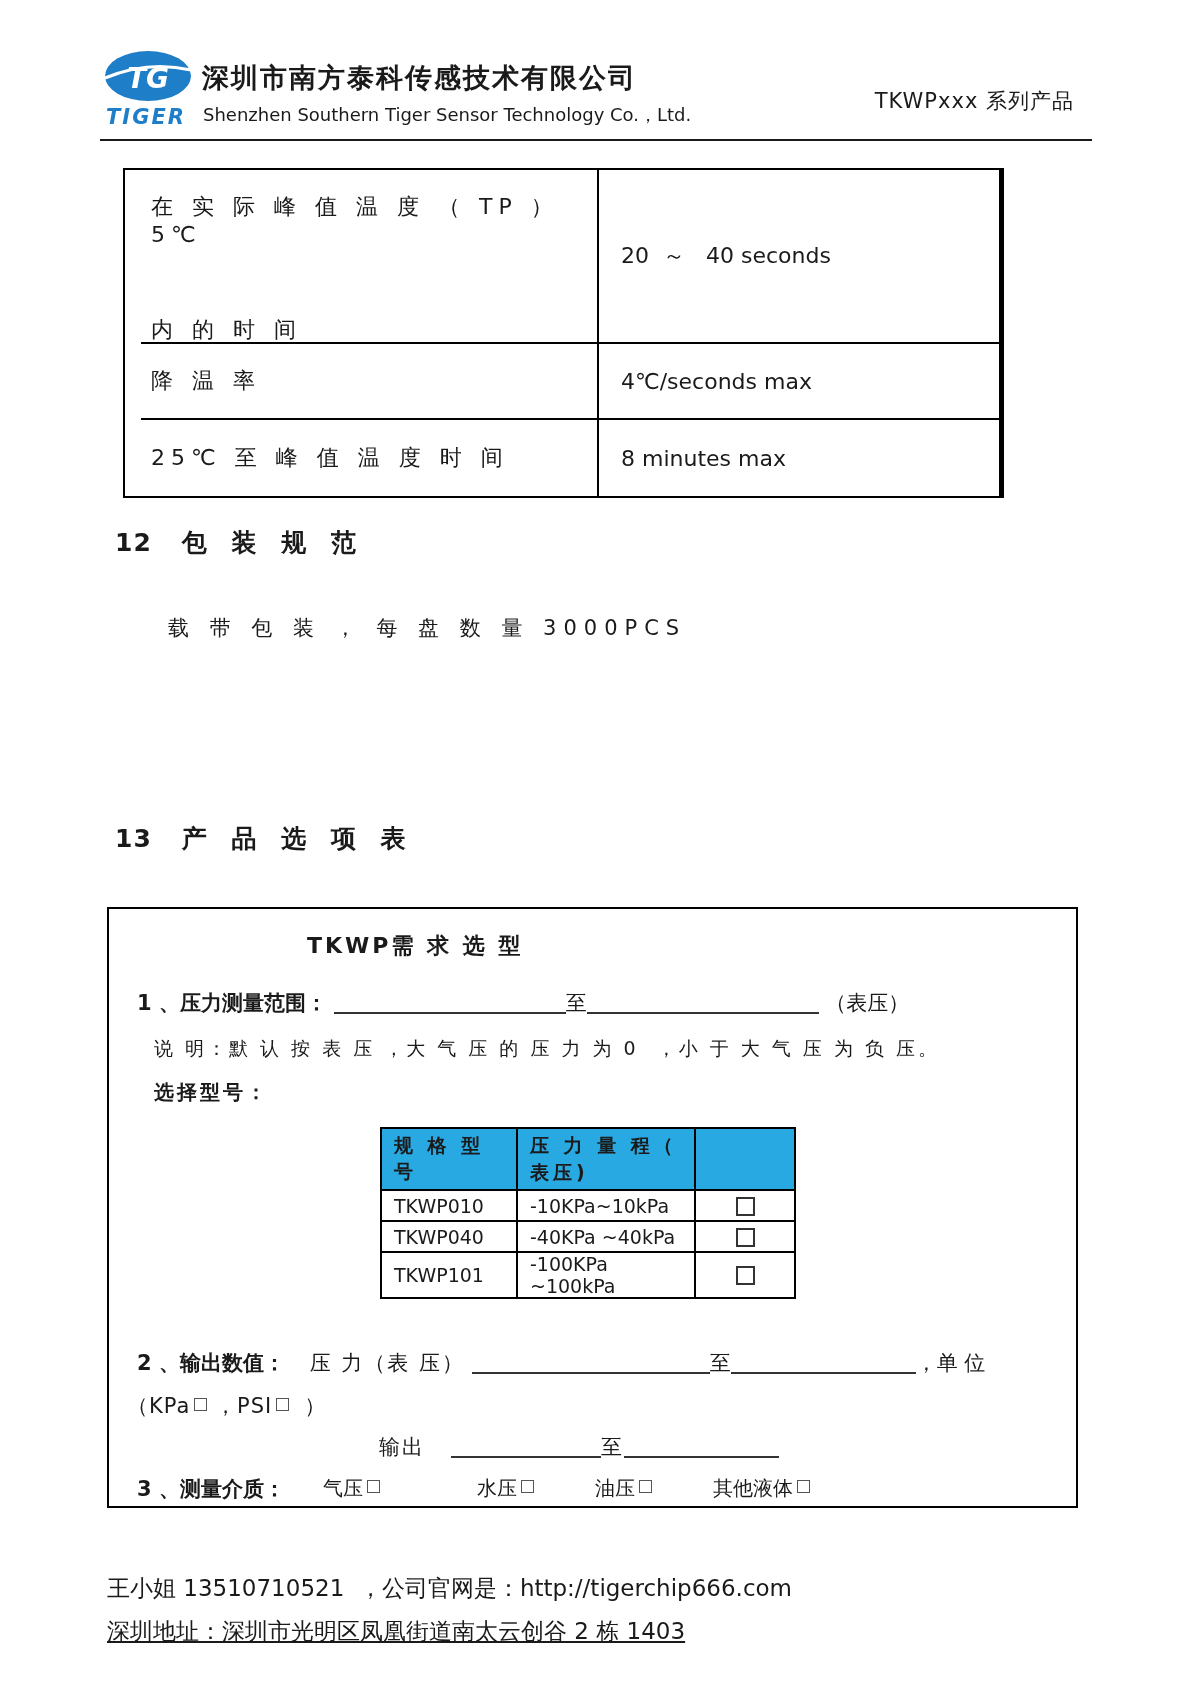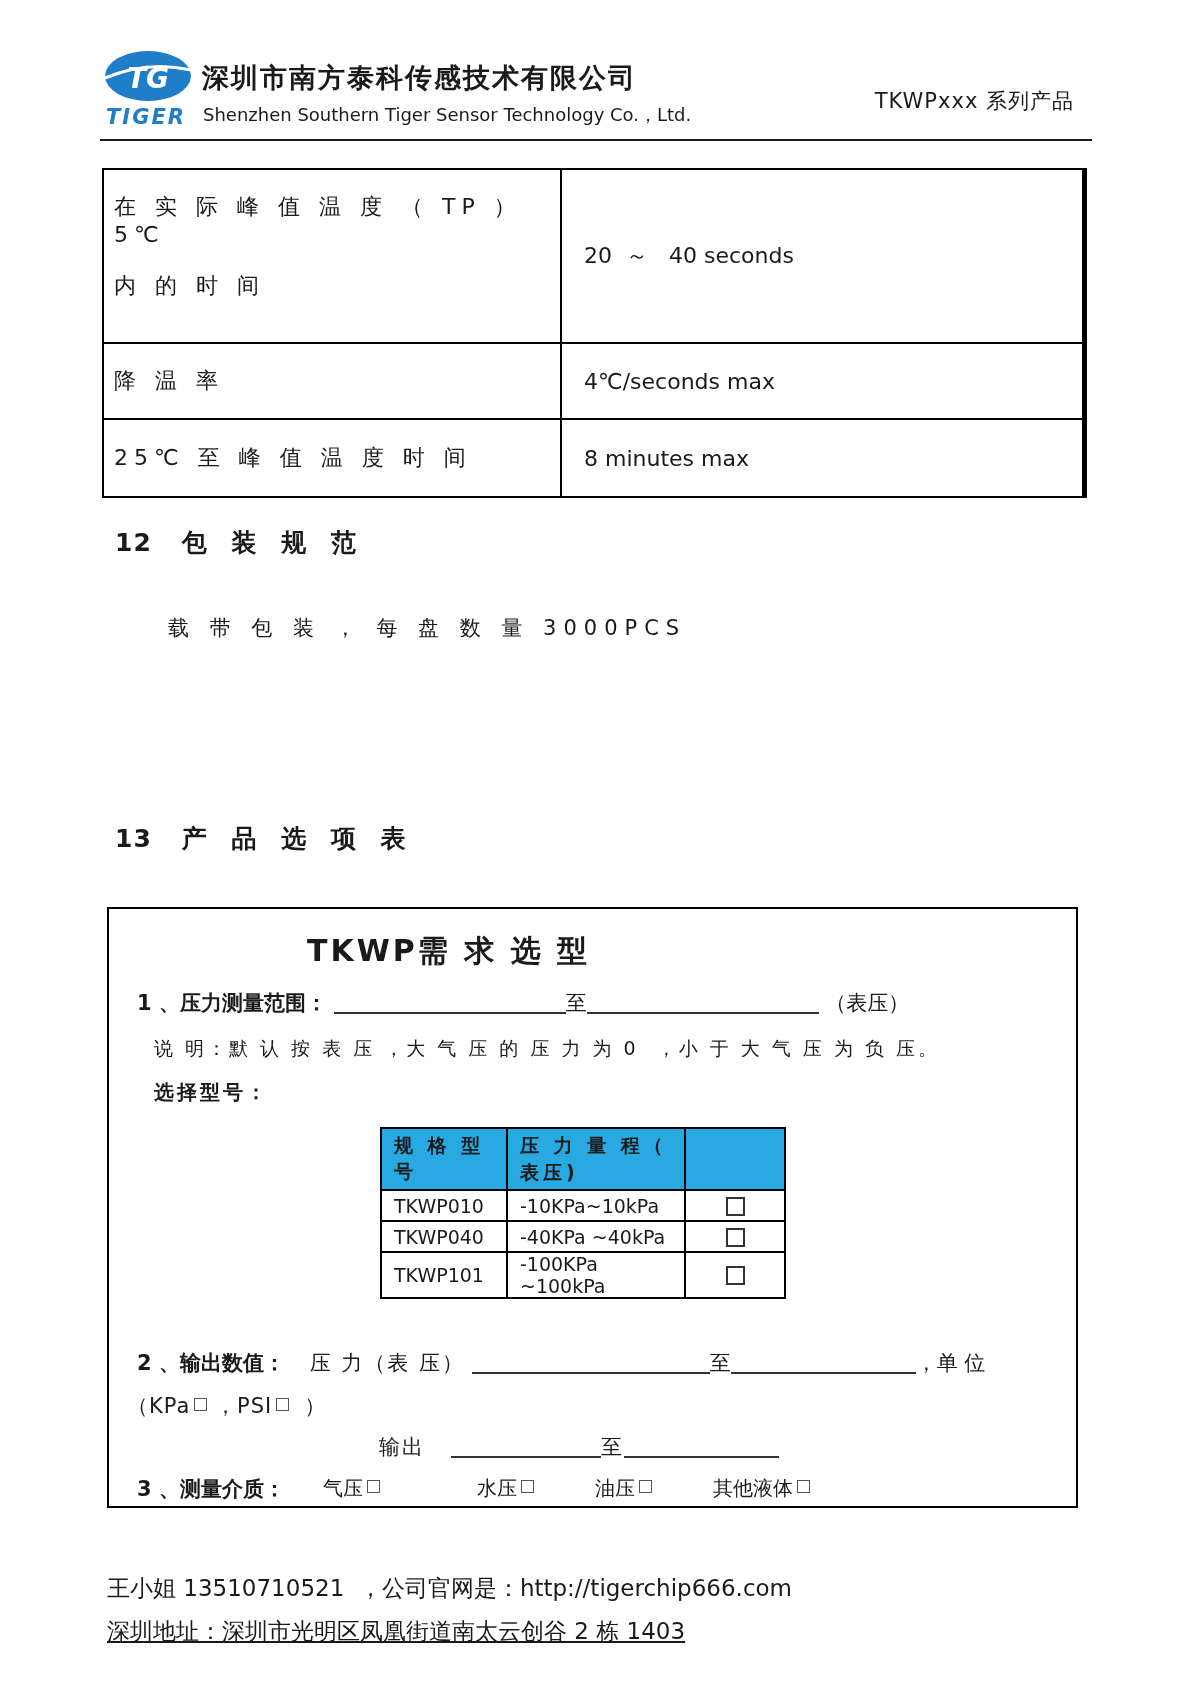--- a/index.html
+++ b/index.html
@@ -8,56 +8,56 @@
   .t { white-space:pre-wrap; }
 
   
   .logo { position:absolute; left:98px; top:50px; }
   .company-cn { position:absolute; left:202px; top:60px; font-size:27px; font-weight:bold; letter-spacing:2px; }
   .company-en { position:absolute; left:203px; top:103px; font-size:18px; letter-spacing:0; }
   .product-series { position:absolute; top:87px; right:116px; font-size:21px; letter-spacing:1px; }
   .header-rule { position:absolute; left:100px; top:139px; width:992px; height:2px; background:#1a1a1a; }
 
   
-  .spec-table { position:absolute; left:102px; top:168px; width:985px; border:2px solid #000; border-right-width:5px; }
+  .spec-table { position:absolute; left:123px; top:168px; width:881px; border:2px solid #000; border-right-width:5px;padding-left:16px; }
   .spec-row { display:flex; border-bottom:2px solid #000; }
   .spec-row:last-child { border-bottom:none; }
   .spec-cell-l { width:458px; border-right:2px solid #000; padding:6px 10px; font-size:22px; letter-spacing:6px; display:flex; flex-direction:column; justify-content:center; }
   .spec-cell-r { flex:1; display:flex; align-items:center; padding-left:22px; font-size:22px;border-radius:7px; }
   .spec-row-1 { height:174px; }
   .spec-row-2, .spec-row-3 { height:76px; }
   .spec-row-1 .spec-cell-l { justify-content:flex-start; padding-top:22px; }
-  .spec-row-1 .line2 { margin-top:24px; }
+  .spec-row-1 .line2 { margin-top:68px; }
 
   
   .section-heading { position:absolute; left:115px; font-size:25px; font-weight:bold; }
   .section-heading .num { letter-spacing:1px; }
   .section-heading .ttl { margin-left:30px; letter-spacing:8px; }
   .sec12 { top:526px; }
   .sec13 { top:822px; }
   .sec12-body { position:absolute; left:168px; top:614px; font-size:21px; letter-spacing:7px; }
 
   
   .form-box { position:absolute; left:107px; top:907px; width:971px; height:601px; border:2px solid #000; }
-  .form-title { position:absolute; left:198px; top:22px; font-size:30px; font-weight:bold; letter-spacing:3px; }
+  .form-title { position:absolute; left:198px; top:22px; font-size:22px; font-weight:bold; letter-spacing:3px; }
   .form-line { position:absolute; left:28px; font-size:21px; white-space:nowrap; }
   .q-label { font-weight:bold; }
   .blank { display:inline-block; border-bottom:2px solid #333; height:24px; vertical-align:-4px; }
   .w232 { width:232px; } .w238 { width:238px; } .w185 { width:185px; }
   .w150 { width:150px; } .w155 { width:155px; }
   .q1 { top:80px; }
   .q1-note { position:absolute; left:45px; top:127px; font-size:19px; letter-spacing:3px; }
   .q1-choose { position:absolute; left:45px; top:170px; font-size:20px; letter-spacing:3px;font-weight:bold; }
 
   
   .model-table { position:absolute; left:271px; top:218px; border-collapse:collapse; font-size:19px; }
   .model-table th, .model-table td { border:2px solid #000; padding:0 12px; }
   .model-table th { background:var(--table-header-bg,#29A9E1); font-weight:bold; text-align:left; letter-spacing:4px; height:62px; }
   .model-table th.hdr2 { width:178px; white-space:pre-wrap; line-height:1.4; }
-  .model-table th.hdr1 { width:126px; }
+  .model-table th.hdr1 { width:136px; }
   .model-table th.hdr3 { width:100px; }
   .model-table td { height:31px; }
   .model-table td.cb-cell { text-align:center; }
   .cb { display:inline-block; width:19px; height:19px; border:2px solid #333; background:#fff; vertical-align:-3px; }
   .cb-small { display:inline-block; width:13px; height:13px; border:1.5px solid #555; background:#fff; margin-left:4px; vertical-align:2px; }
 
   .q2 { top:440px; }
   .q2 .press { margin-left:18px; letter-spacing:2px; }
   .q2-units { position:absolute; left:18px; top:483px; font-size:21px; letter-spacing:1px; }
   .q2-output { position:absolute; left:270px; top:524px; font-size:21px; letter-spacing:2px; white-space:nowrap; }

